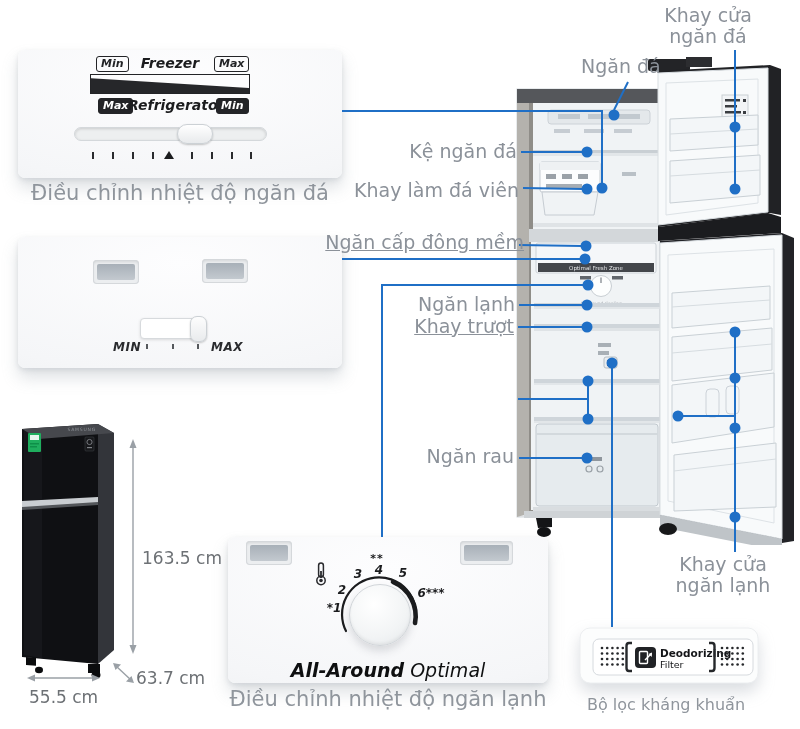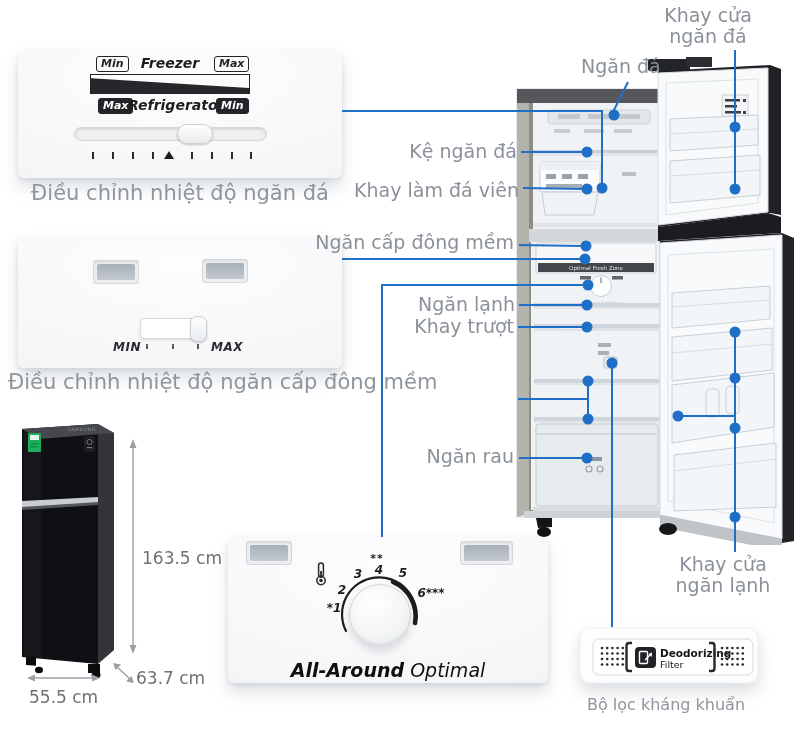--- a/index.html
+++ b/index.html
@@ -278,21 +278,20 @@
       </span>
     <div class="slider2">
       <div class="knob2"></div>
     </div>
     <span class="mm" style="left:95px;top:103px;">MIN</span>
     <span class="ticks2">
       <i style="left:128px;top:107px;"></i><i style="left:154px;top:107px;"></i><i style="left:179px;top:107px;"></i>
     </span>
     <span class="mm" style="left:193px;top:103px;">MAX</span>
   </div>
-  <div class="cap" style="left:8px;top:370px;width:344px;">Điều chỉnh nhiệt độ ngăn cấp đông mềm</div>
 
   <div class="panel" id="p3">
     <span class="slot" style="left:18px;top:4px;width:46px;">
         <i></i>
       </span>
     <span class="slot" style="left:232px;top:4px;width:53px;">
         <i style="width:45px;"></i>
       </span>
     <svg style="position:absolute;left:85px;top:24px;" width="16" height="26" viewBox="0 0 16 26">
       <rect x="5.6" y="2" width="4.8" height="14" rx="2.4" fill="none" stroke="#2a2b2e" stroke-width="1.5"></rect>
@@ -309,20 +308,21 @@
     <span class="dialnum" style="left:106px;top:71px;">*1</span>
     <span class="dialnum" style="left:114px;top:53px;">2</span>
     <span class="dialnum" style="left:130px;top:37px;">3</span>
     <span class="dialnum" style="left:151px;top:33px;">4</span>
     <span class="dialnum" style="left:175px;top:36px;">5</span>
     <span class="dialnum" style="left:203px;top:56px;">6***</span>
     <div class="aac-title">
       <b>All-Around</b> <span>Optimal</span>
     </div>
   </div>
+  <div class="cap" style="left:226px;top:687px;width:324px;">Điều chỉnh nhiệt độ ngăn lạnh</div>
 
   <svg class="filter-card" width="184" height="62" viewBox="0 0 184 62">
     <rect x="2" y="2" width="178" height="55" rx="10" fill="#fcfdfd" stroke="#eceef0"></rect>
     <rect x="15" y="13" width="160" height="36" rx="6" fill="#ffffff" stroke="#d6dade"></rect>
     <g fill="#26282b">
       <g id="dg"></g>
       <circle cx="24" cy="22" r="1.3"></circle>
         <circle cx="29.2" cy="22" r="1.3"></circle>
         <circle cx="34.4" cy="22" r="1.3"></circle>
         <circle cx="39.6" cy="22" r="1.3"></circle>
@@ -417,22 +417,22 @@
     </g>
   </svg>
 
   <div class="lbl center" style="left:652px;top:5px;width:112px;">
     <div>Khay cửa</div>
     <div>ngăn đá</div>
   </div>
   <div class="lbl" style="left:581px;top:56px;">Ngăn đá</div>
   <div class="lbl right" style="right:283px;top:141px;">Kệ ngăn đá</div>
   <div class="lbl right" style="right:281px;top:180px;">Khay làm đá viên</div>
-  <div class="lbl right" style="right:286px;top:232px;">Ngăn cấp đông mềm</div>
+  <div class="lbl right" style="right:276px;top:232px;text-decoration:underline;">Ngăn cấp đông mềm</div>
   <div class="lbl right" style="right:285px;top:294px;">Ngăn lạnh</div>
-  <div class="lbl right" style="right:286px;top:316px;">Khay trượt</div>
+  <div class="lbl right" style="right:286px;top:316px;text-decoration:underline;">Khay trượt</div>
   <div class="lbl right" style="right:286px;top:446px;">Ngăn rau</div>
   <div class="lbl center" style="left:664px;top:554px;width:118px;">
     <div>Khay cửa</div>
     <div>ngăn lạnh</div>
   </div>
 
 </div>
 
 </body></html>

